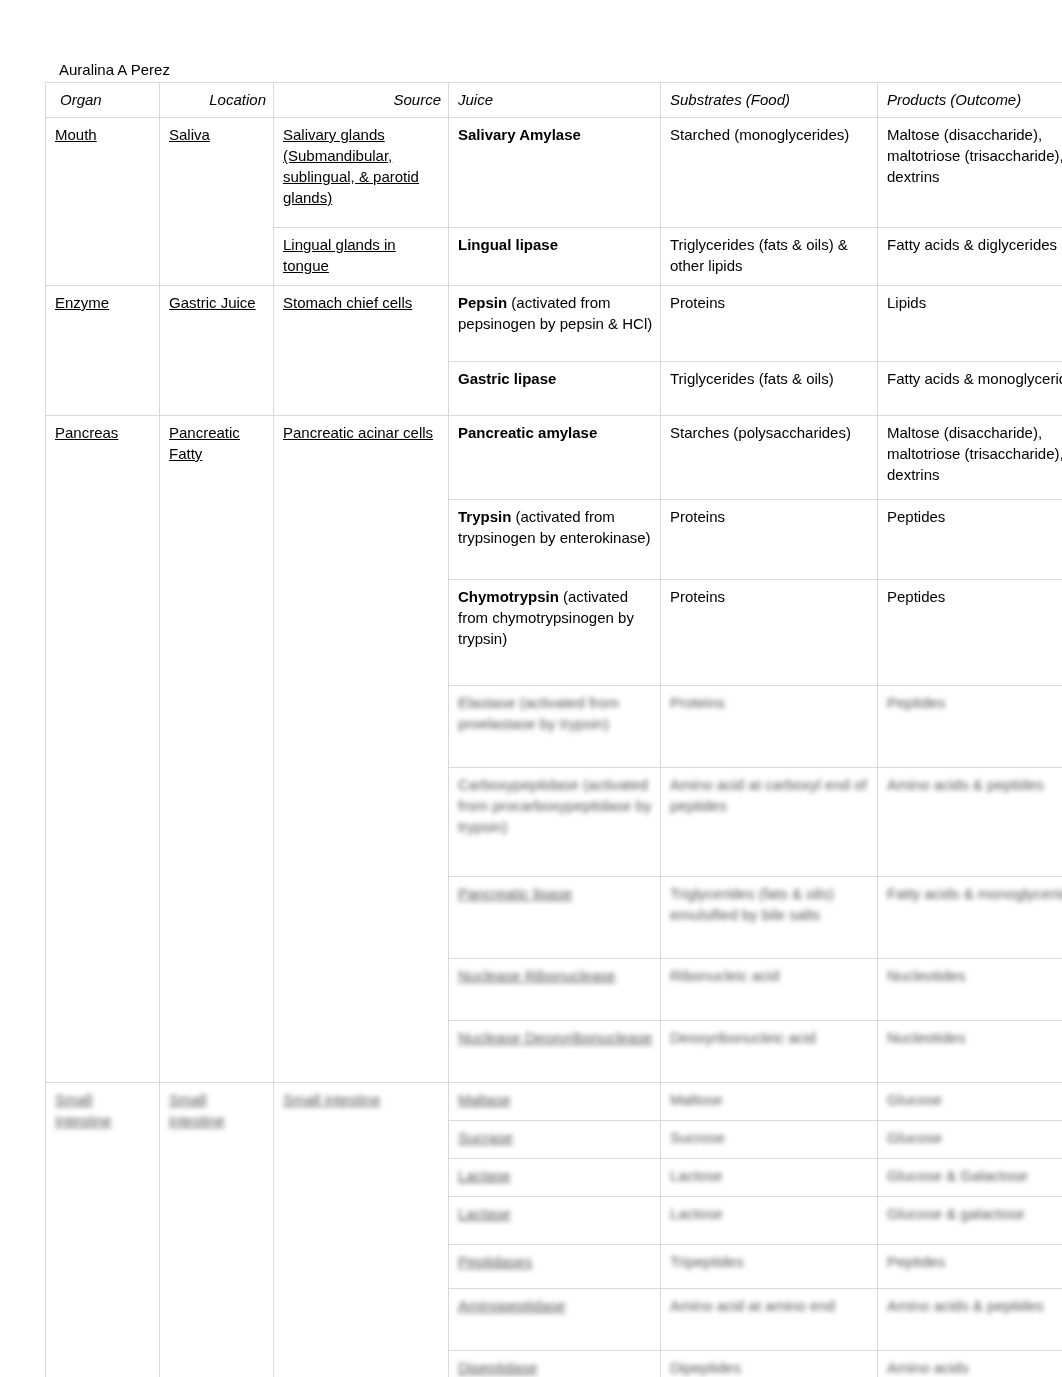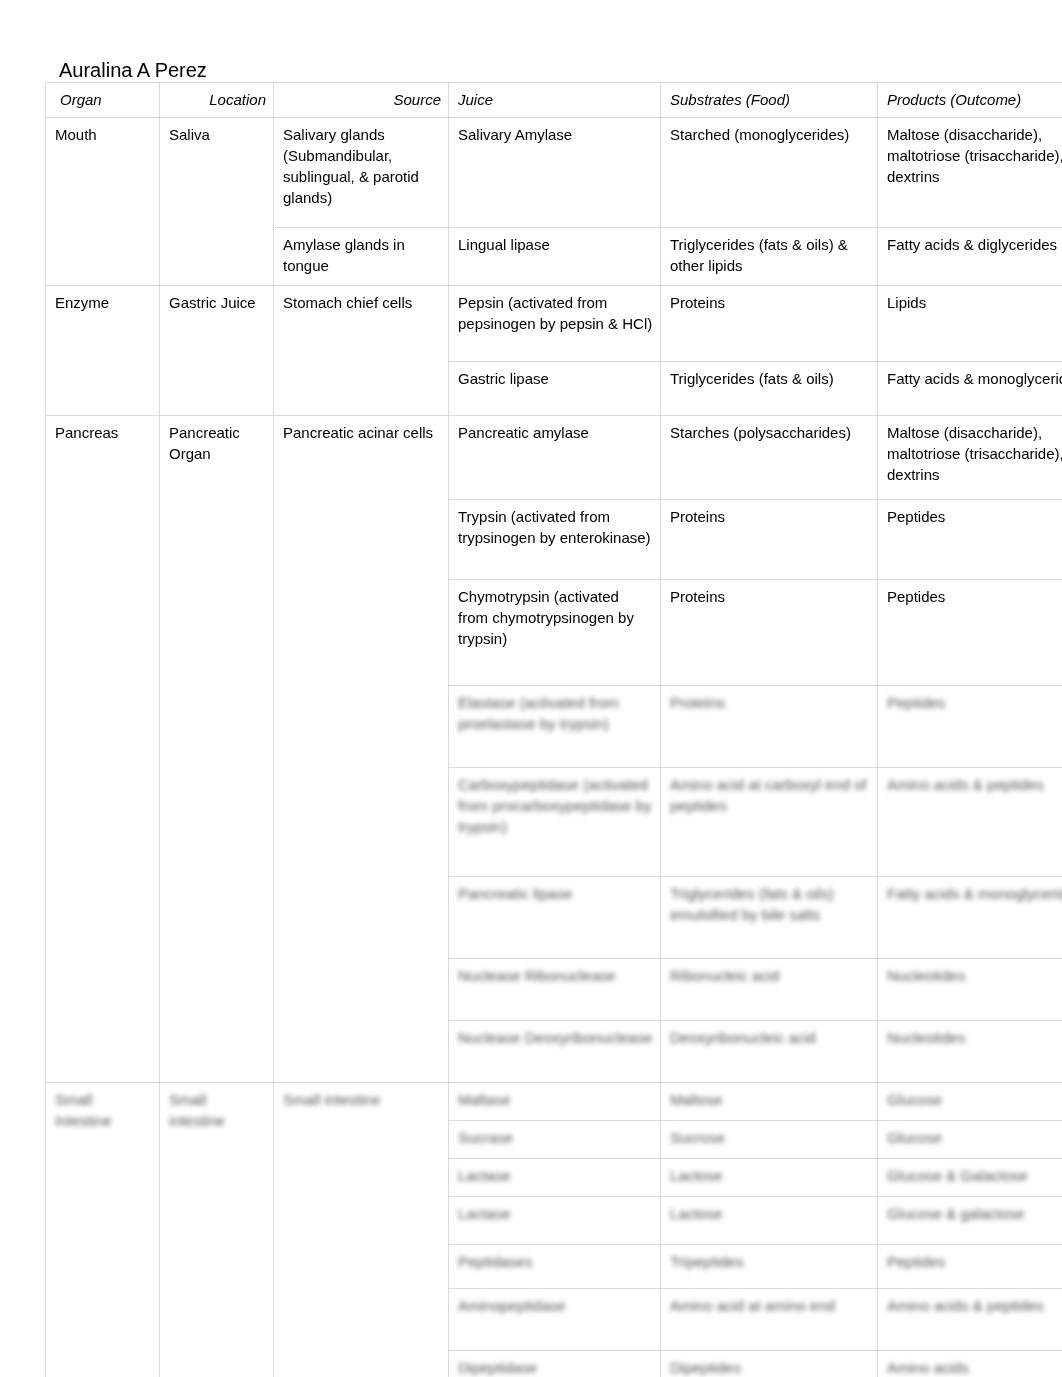--- a/index.html
+++ b/index.html
@@ -19,21 +19,21 @@
     position: absolute;
     left: 0; top: 0;
     width: 1062px;
     height: 1377px;
     background: #ffffff;
   }
   .author {
     position: absolute;
     left: 59px;
     top: 60px;
-    font-size: 20px;
+    font-size: 15px;
     line-height: 20px;
     color: #000;
   }
   table.doc-table {
     position: absolute;
     left: 45px;
     top: 82px;
     width: 975px;
     border-collapse: collapse;
     table-layout: fixed;
@@ -64,22 +64,23 @@
     border-bottom: 1px solid #d9d9d9;
     font-style: italic;
   }
   thead th.col-organ { padding-left: 14px; }
   thead th.col-location { padding-left: 14px; text-align: right; }
   thead th.col-source { padding-left: 12px; text-align: right; }
 
   td.ctr {
     text-align: center;
     vertical-align: middle;
-  }
-  .enz b { font-weight: normal; }
+    text-decoration: underline;
+  }
+  .enz b { font-weight: bold; }
   .blur {
     filter: blur(2.4px);
     color: #555;
   }
 </style>
 </head>
 <body>
 
 <div class="page">
 
@@ -100,21 +101,21 @@
 
       <tr>
         <td class="ctr" rowspan="2">Mouth</td>
         <td class="ctr" rowspan="2">Saliva</td>
         <td class="ctr" style="height:96px">Salivary glands (Submandibular, sublingual, &amp; parotid glands)</td>
         <td class="enz"><b>Salivary Amylase</b></td>
         <td>Starched (monoglycerides)</td>
         <td>Maltose (disaccharide), maltotriose (trisaccharide), α-dextrins</td>
       </tr>
       <tr>
-        <td class="ctr" style="height:44px">Amylase glands in tongue</td>
+        <td class="ctr" style="height:44px">Lingual glands in tongue</td>
         <td class="enz"><b>Lingual lipase</b></td>
         <td>Triglycerides (fats &amp; oils) &amp; other lipids</td>
         <td>Fatty acids &amp; diglycerides</td>
       </tr>
 
       <tr>
         <td class="ctr" rowspan="2">Enzyme</td>
         <td class="ctr" rowspan="2">Gastric Juice</td>
         <td class="ctr" rowspan="2">Stomach chief cells</td>
         <td class="enz" style="height:62px"><b>Pepsin </b><span>(activated from pepsinogen by pepsin &amp; HCl)</span></td>
@@ -122,21 +123,21 @@
         <td>Lipids</td>
       </tr>
       <tr>
         <td class="enz" style="height:40px"><b>Gastric lipase</b></td>
         <td>Triglycerides (fats &amp; oils)</td>
         <td>Fatty acids &amp; monoglycerides</td>
       </tr>
 
       <tr>
         <td class="ctr" rowspan="8">Pancreas</td>
-        <td class="ctr" rowspan="8">Pancreatic Organ</td>
+        <td class="ctr" rowspan="8">Pancreatic Fatty</td>
         <td class="ctr" rowspan="8">Pancreatic acinar cells</td>
         <td class="enz" style="height:70px"><b>Pancreatic amylase</b></td>
         <td>Starches (polysaccharides)</td>
         <td>Maltose (disaccharide), maltotriose (trisaccharide), α-dextrins</td>
       </tr>
       <tr>
         <td class="enz" style="height:66px"><b>Trypsin </b><span>(activated from trypsinogen by enterokinase)</span></td>
         <td>Proteins</td>
         <td>Peptides</td>
       </tr>

